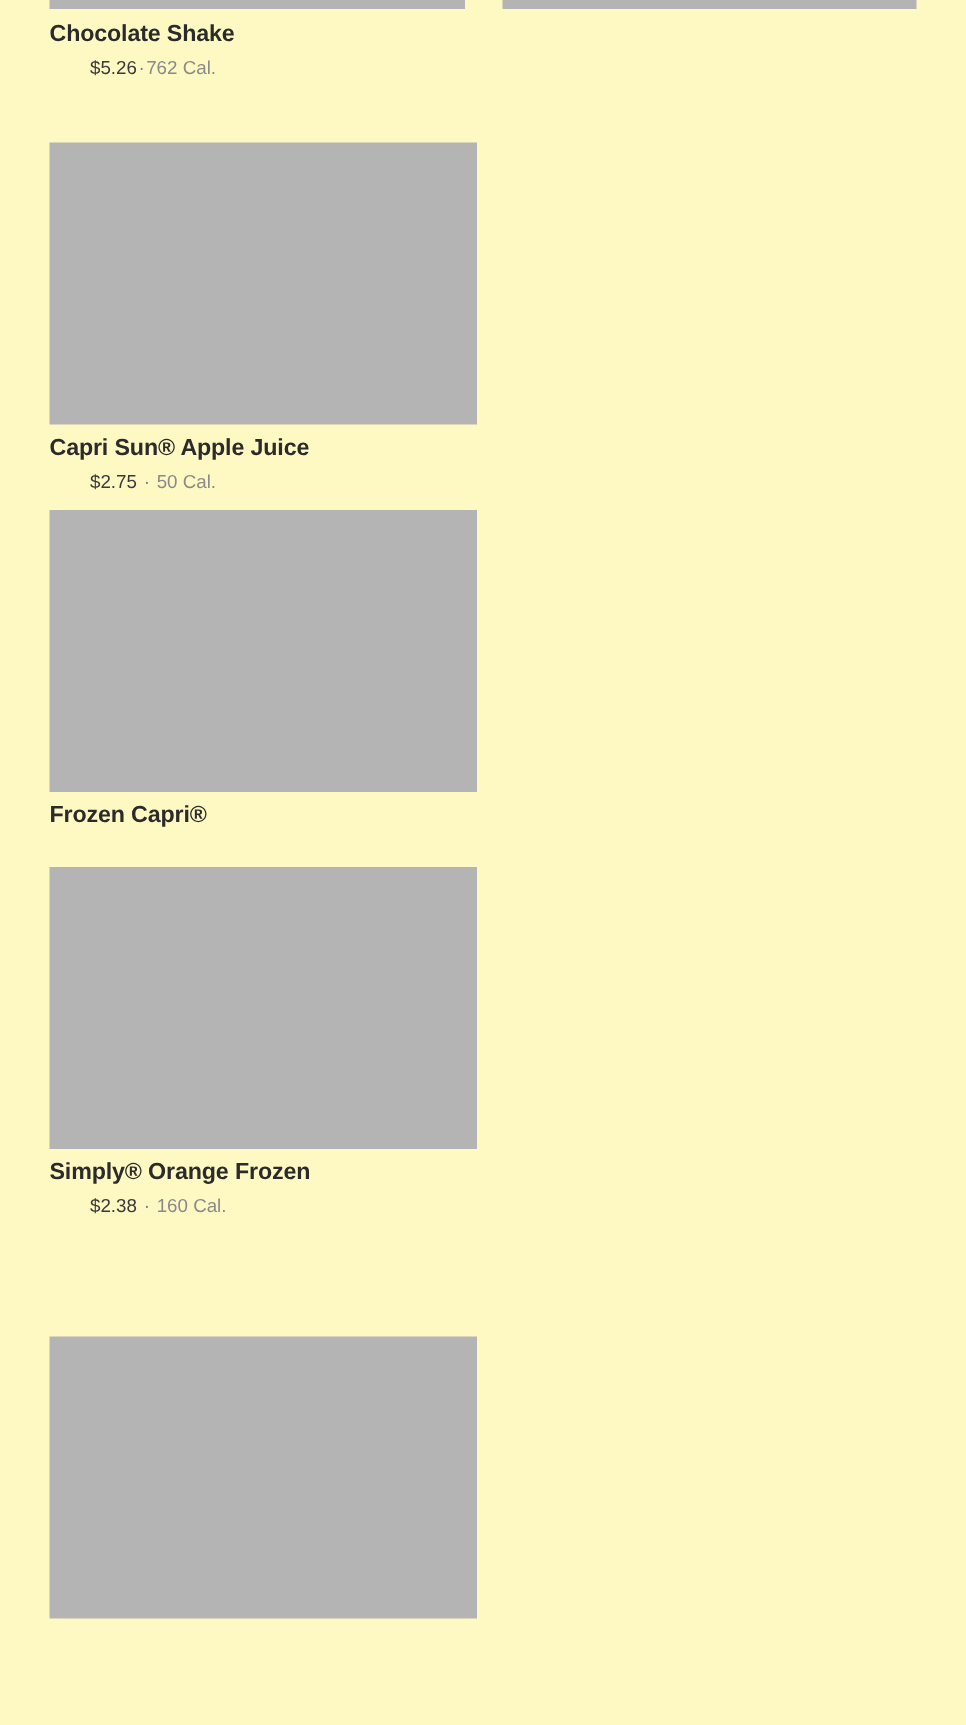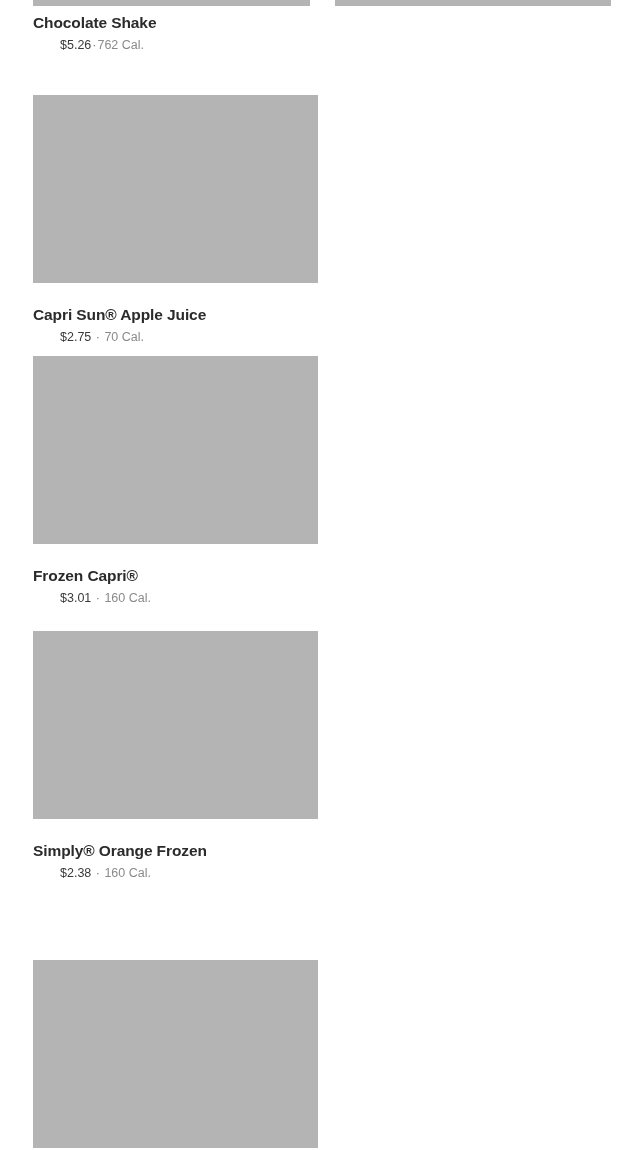--- a/index.html
+++ b/index.html
@@ -12,21 +12,21 @@
     background: #c3c3c3;
     font-family: "Liberation Sans", sans-serif;
     overflow: hidden;
     position: relative;
   }
 
   .page {
     position: relative;
     width: 644px;
     height: 1150px;
-    background: #ffffff;
+    background: #fef9c3;
     padding: 0;
     box-sizing: border-box;
   }
 
   .menu-scroll {
     position: absolute;
     left: 0;
     top: 0;
     width: 644px;
   }
@@ -62,21 +62,21 @@
   }
 
   .card-thumb {
     width: 285px;
     height: 188px;
     background: #b4b4b4;
     display: block;
   }
 
   .card-body {
-    padding-top: 22px;
+    padding-top: 6px;
     padding-bottom: 10px;
   }
 
   .card-title {
     font-size: 15.5px;
     font-weight: bold;
     color: #2b2b2b;
     line-height: 20px;
     letter-spacing: -0.1px;
     margin: 0;
@@ -153,33 +153,28 @@
 
     <div class="section">
       <div class="grid">
         <div class="card">
           <div class="card-thumb"></div>
           <div class="card-body">
             <div class="card-title">Capri Sun® Apple Juice</div>
             <div class="card-meta">
               <span class="price">$2.75</span>
               <span class="dot">·</span>
-              <span class="cal">70 Cal.</span>
+              <span class="cal">50 Cal.</span>
             </div>
           </div>
         </div>
         <div class="card">
           <div class="card-thumb"></div>
           <div class="card-body">
             <div class="card-title">Frozen Capri®</div>
-            <div class="card-meta">
-              <span class="price">$3.01</span>
-              <span class="dot">·</span>
-              <span class="cal">160 Cal.</span>
-            </div>
           </div>
         </div>
       </div>
     </div>
 
     <div class="spacer-sm"></div>
 
     <div class="section">
       <div class="grid">
         <div class="card">

